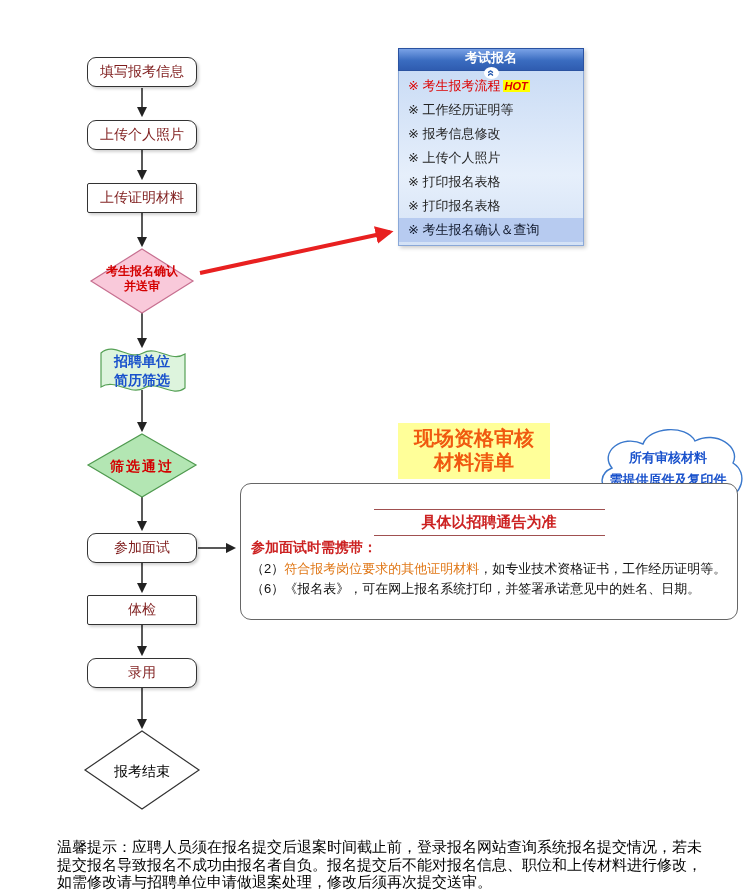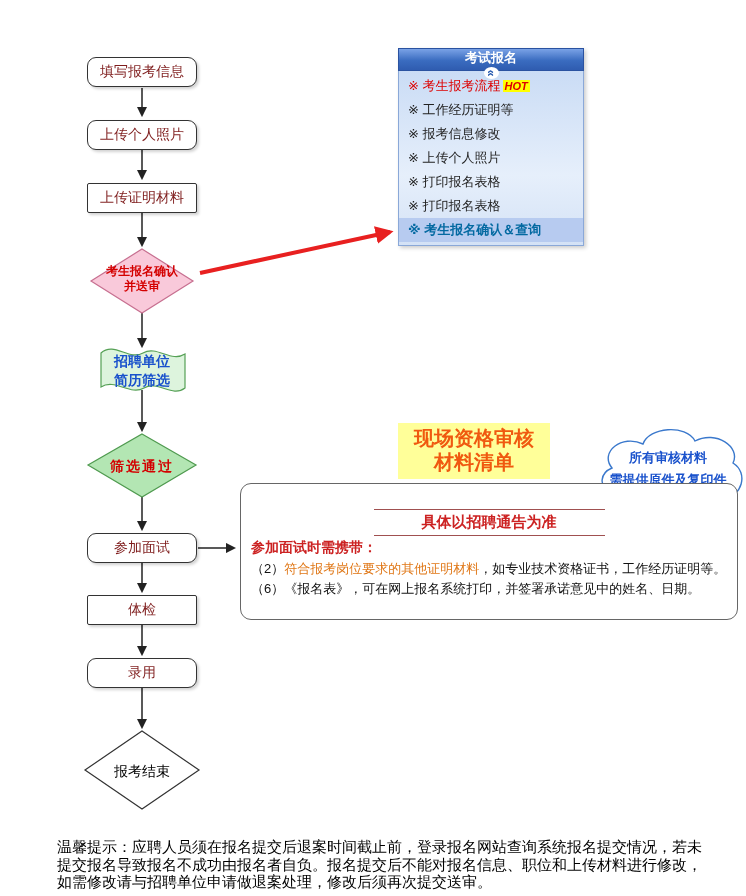--- a/index.html
+++ b/index.html
@@ -44,21 +44,21 @@
   .menu-body{
     border:1px solid #8aa8d8;border-top:none;
     background:linear-gradient(180deg,#cadcf5 0%,#e6effb 60%,#d4e2f6 100%);
     padding:3px 0;
   }
   .menu-item{
     height:24px;line-height:24px;padding-left:9px;font-size:13px;color:#222;
     cursor:pointer;white-space:nowrap;
   }
   .menu-item.red{color:#dd0000;}
-  .menu-item.active{color:#0369a1;font-weight:bold;background:#b7cbf0;}
+  .menu-item.active{color:#0f172a;font-weight:normal;background:#b7cbf0;}
   .hot{
     background:#ffff00;color:#dd0000;font-weight:bold;font-size:11px;
     padding:0 2px;margin-left:2px;font-style:italic;
   }
   
   .yellow-title{
     position:absolute;left:398px;top:423px;width:152px;z-index:2;
     background:#ffff99;text-align:center;padding:3px 0 5px 0;
     color:#f0590f;font-weight:bold;font-size:20px;line-height:24px;
   }

